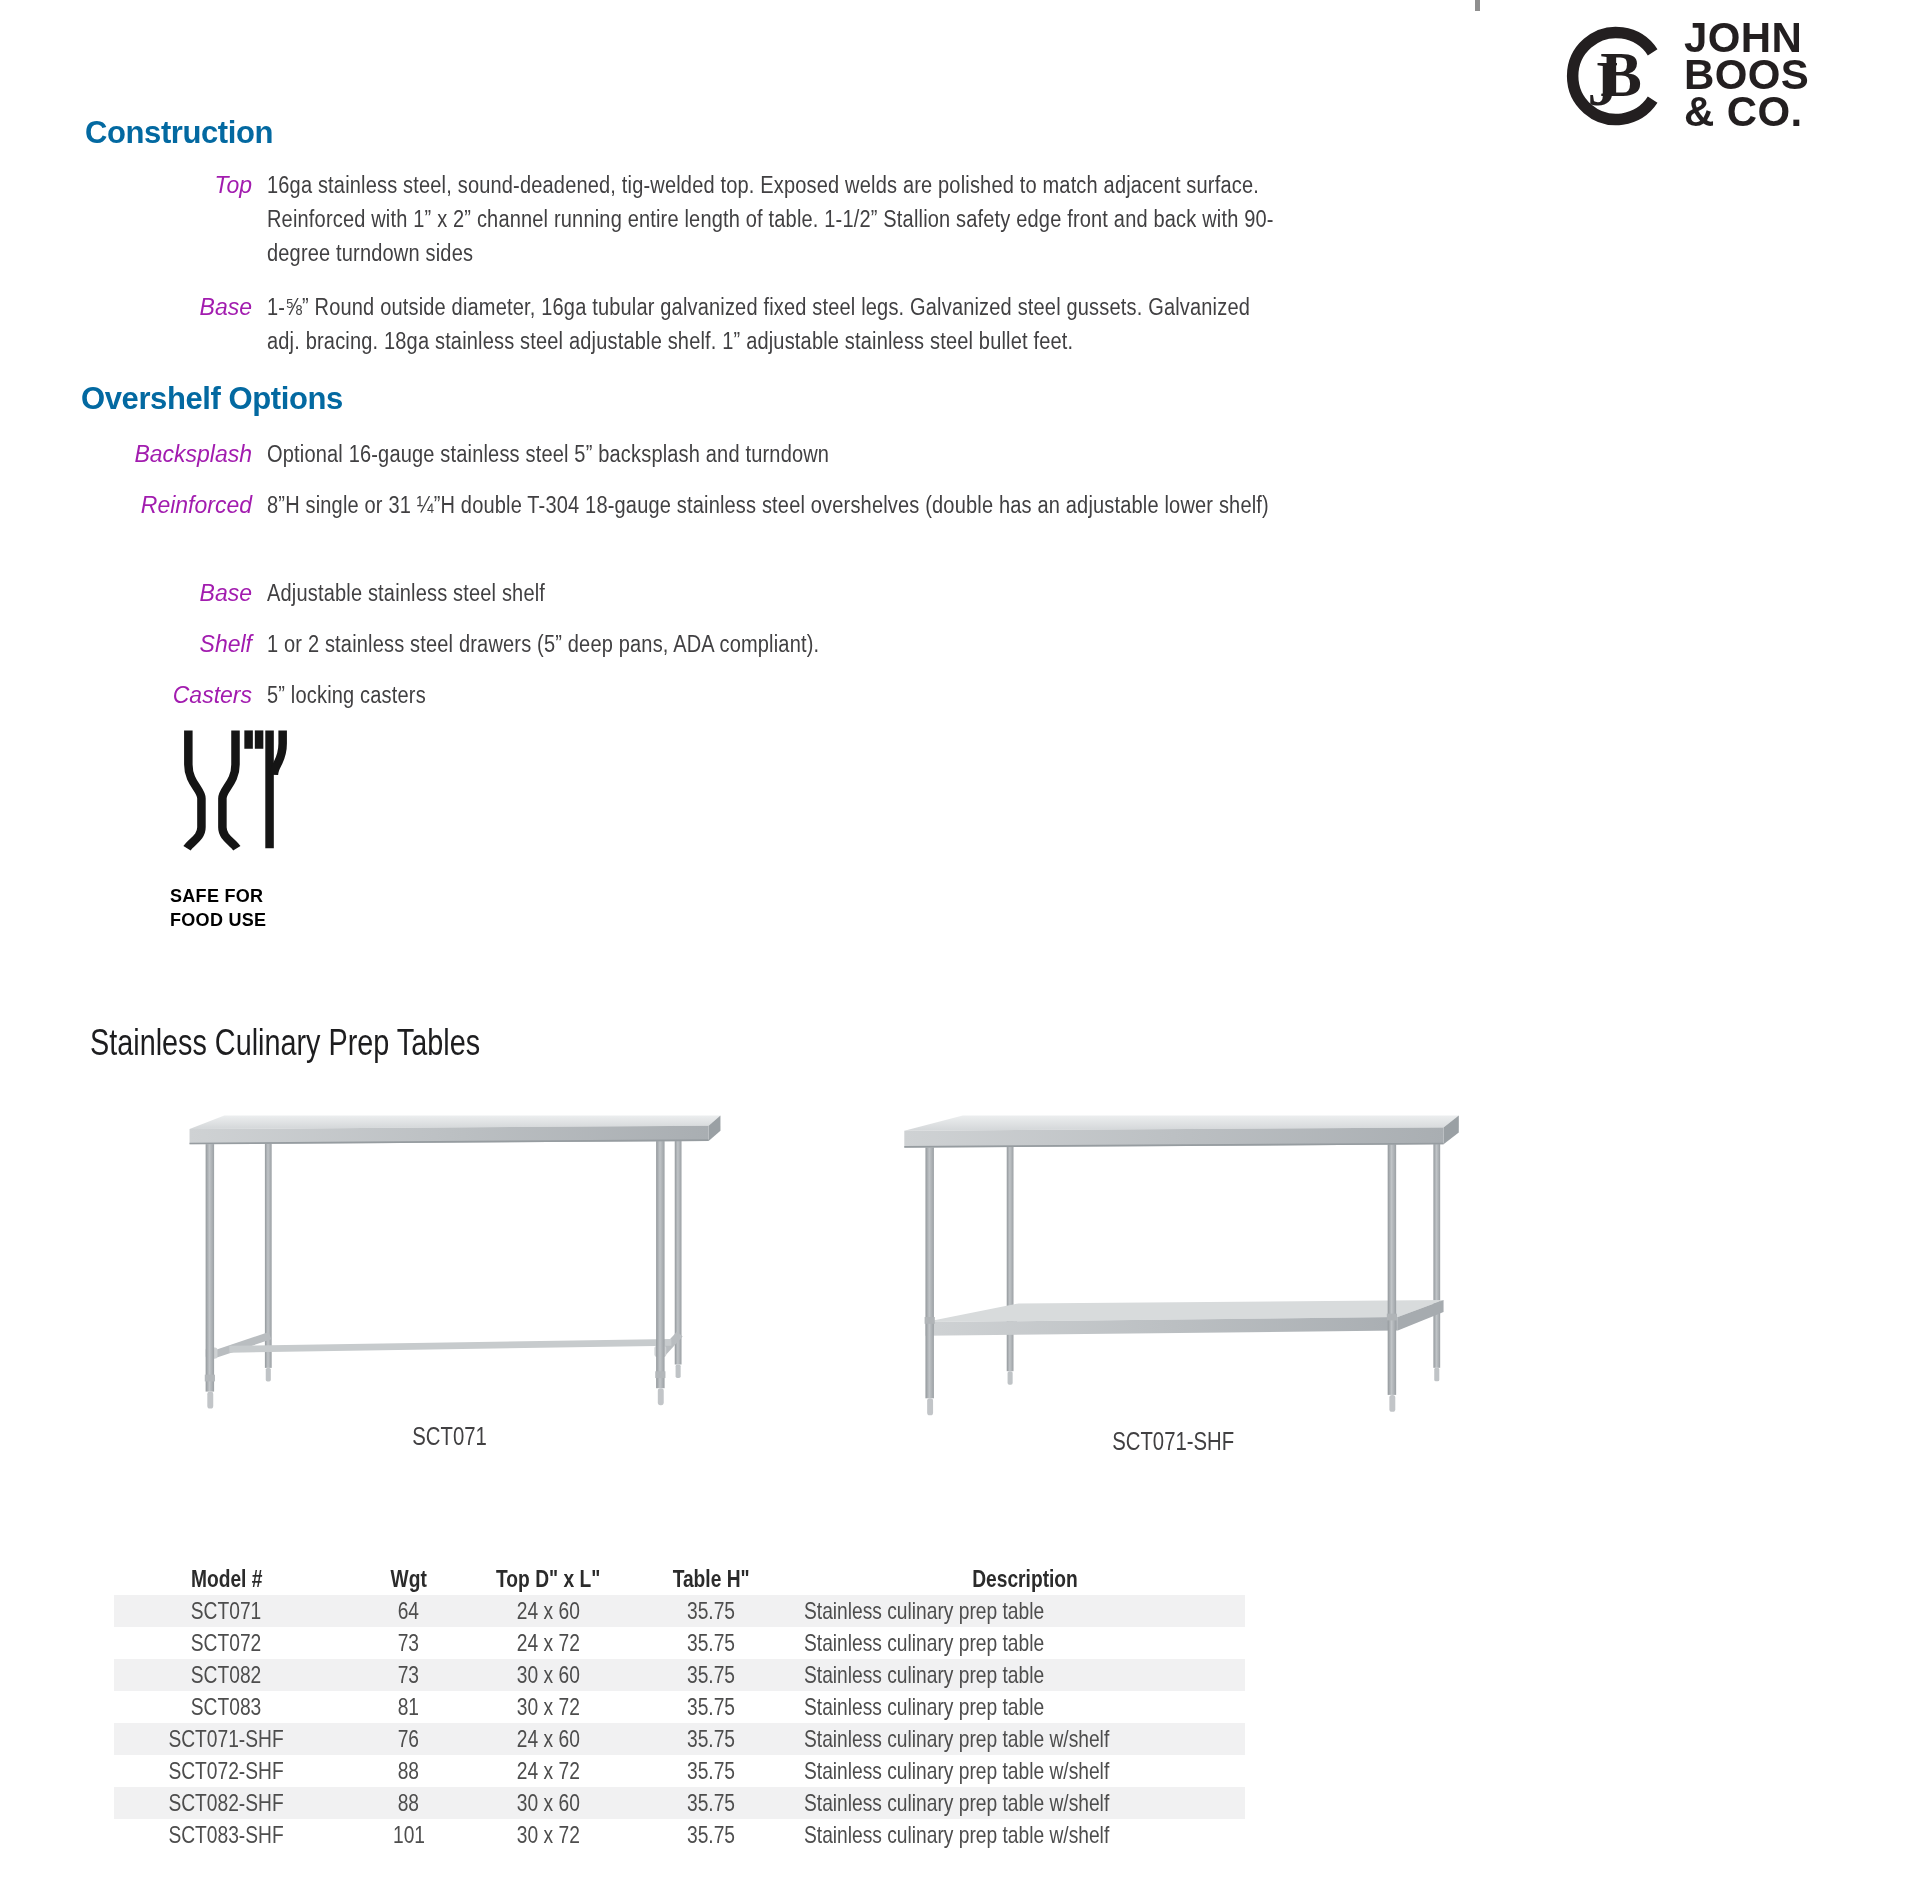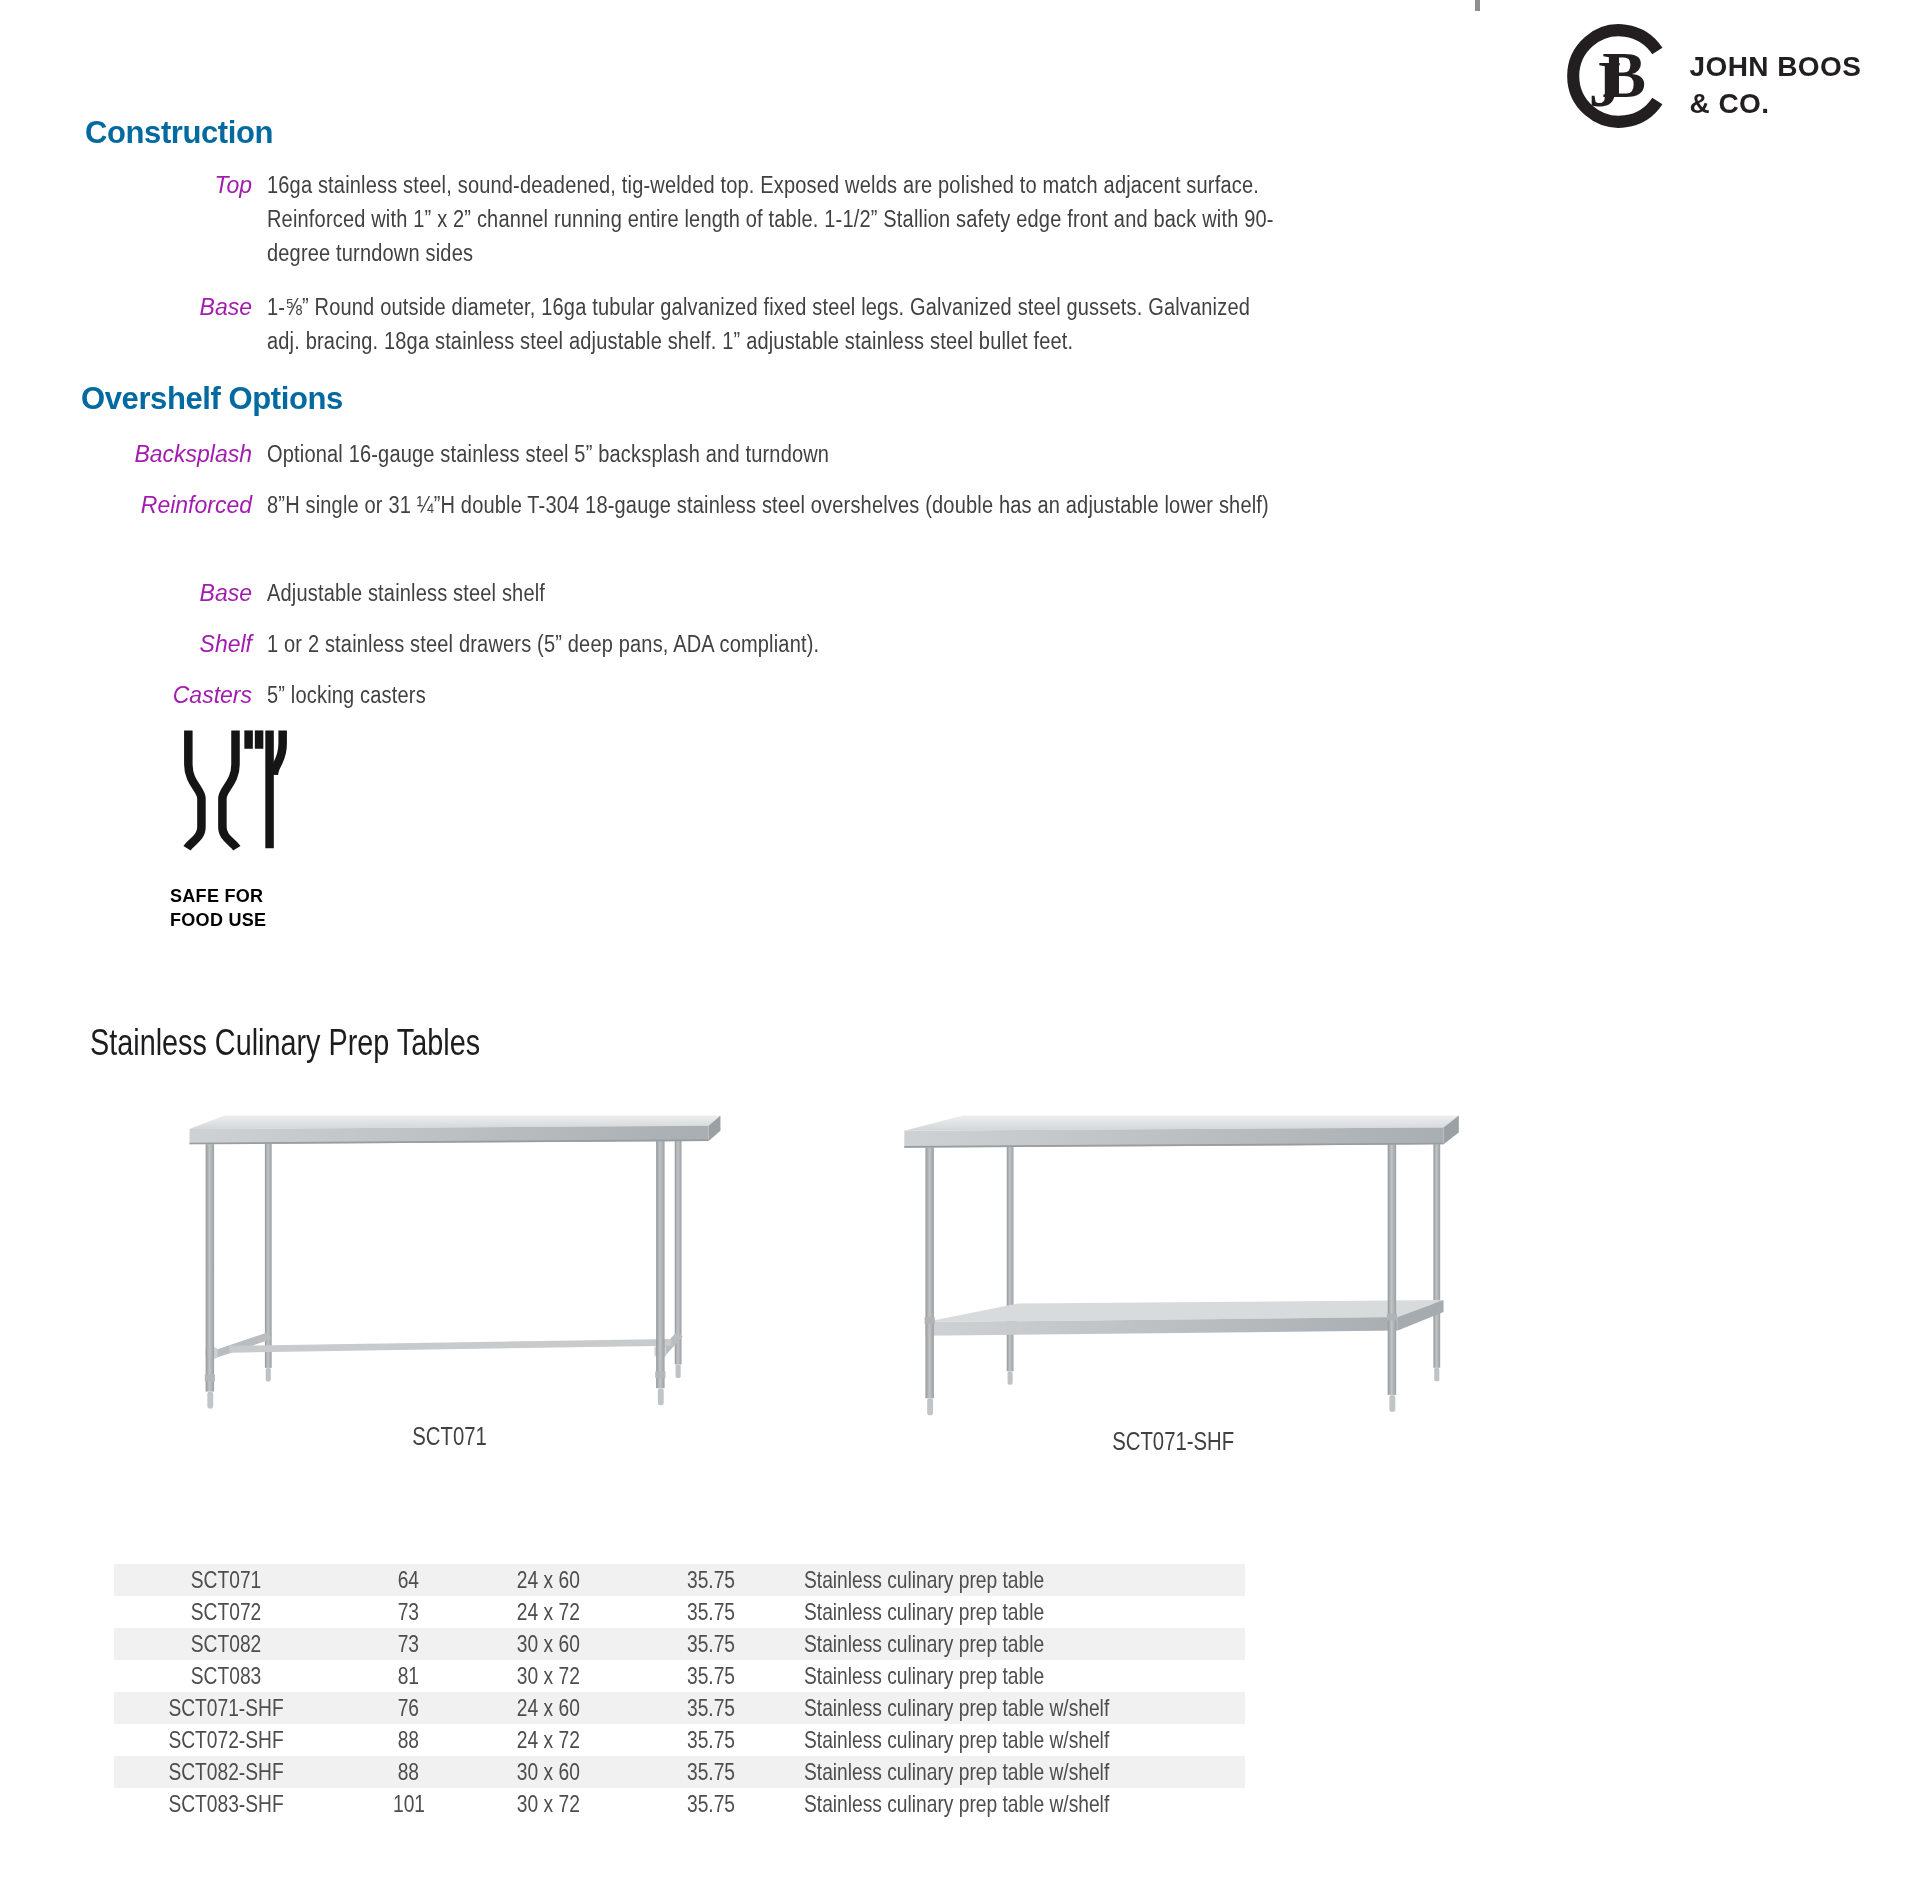--- a/index.html
+++ b/index.html
@@ -3,21 +3,21 @@
 <meta charset="utf-8">
 <style>
   html,body{margin:0;padding:0;background:#fff;}
   .page{position:relative;width:1927px;height:1898px;background:#ffffff;overflow:hidden;
         font-family:"Liberation Sans",sans-serif;color:#414042;}
 
   .crop-mark{position:absolute;left:1475px;top:0;width:5.1px;height:11px;background:#8f8f8f;}
 
   
   .logo{position:absolute;left:1562px;top:18.6px;display:flex;align-items:flex-start;}
-  .logo-name{margin-left:13.6px;margin-top:29px;font-weight:800;font-size:28px;line-height:37px;
+  .logo-name{margin-left:13.6px;font-weight:800;font-size:42px;line-height:37px;
              color:#231f20;letter-spacing:0.4px;}
 
   
   .sec-head{position:absolute;font-weight:800;font-size:31px;color:#0369a1;letter-spacing:-0.4px;}
 
   
   .spec-row{position:absolute;left:0;width:1441px;height:0;overflow:visible;}
   .spec-label{position:absolute;left:51px;top:0;width:201px;text-align:right;
               font-style:italic;font-size:23px;line-height:34px;color:#a21caf;}
   .spec-text{position:absolute;left:267px;top:0;width:1161px;font-size:23px;line-height:34px;
@@ -199,20 +199,27 @@
       <rect x="600" y="346" width="7" height="20" rx="3" fill="#c2c5c8"></rect>
       <polygon points="27,34 96,16 682,16 664,30" fill="url(#g2top)"></polygon>
       <polygon points="664,30 682,16 682,36 664,50" fill="#9aa0a4"></polygon>
       <polygon points="27,34 664,30 664,50 27,54" fill="url(#g2front)"></polygon>
       <path d="M27,53 L664,49" stroke="#969ca0" stroke-width="2"></path>
     </svg>
     <div class="fig-caption"><span class="cnd">SCT071-SHF</span></div>
   </div>
 
   <div class="spec-table">
+    <div class="t-row t-head">
+      <div class="c1"><span class="cnd">Model #</span></div>
+      <div class="c2"><span class="cnd">Wgt</span></div>
+      <div class="c3"><span class="cnd">Top D" x L"</span></div>
+      <div class="c4"><span class="cnd">Table H"</span></div>
+      <div class="c5" style="text-align:center;"><span class="cnd">Description</span></div>
+    </div>
 
     <div class="t-row shade">
       <div class="c1"><span class="cnd">SCT071</span></div>
       <div class="c2"><span class="cnd">64</span></div>
       <div class="c3"><span class="cnd">24 x 60</span></div>
       <div class="c4"><span class="cnd">35.75</span></div>
       <div class="c5"><span class="cnd-l">Stainless culinary prep table</span></div>
     </div>
     <div class="t-row">
       <div class="c1"><span class="cnd">SCT072</span></div>

